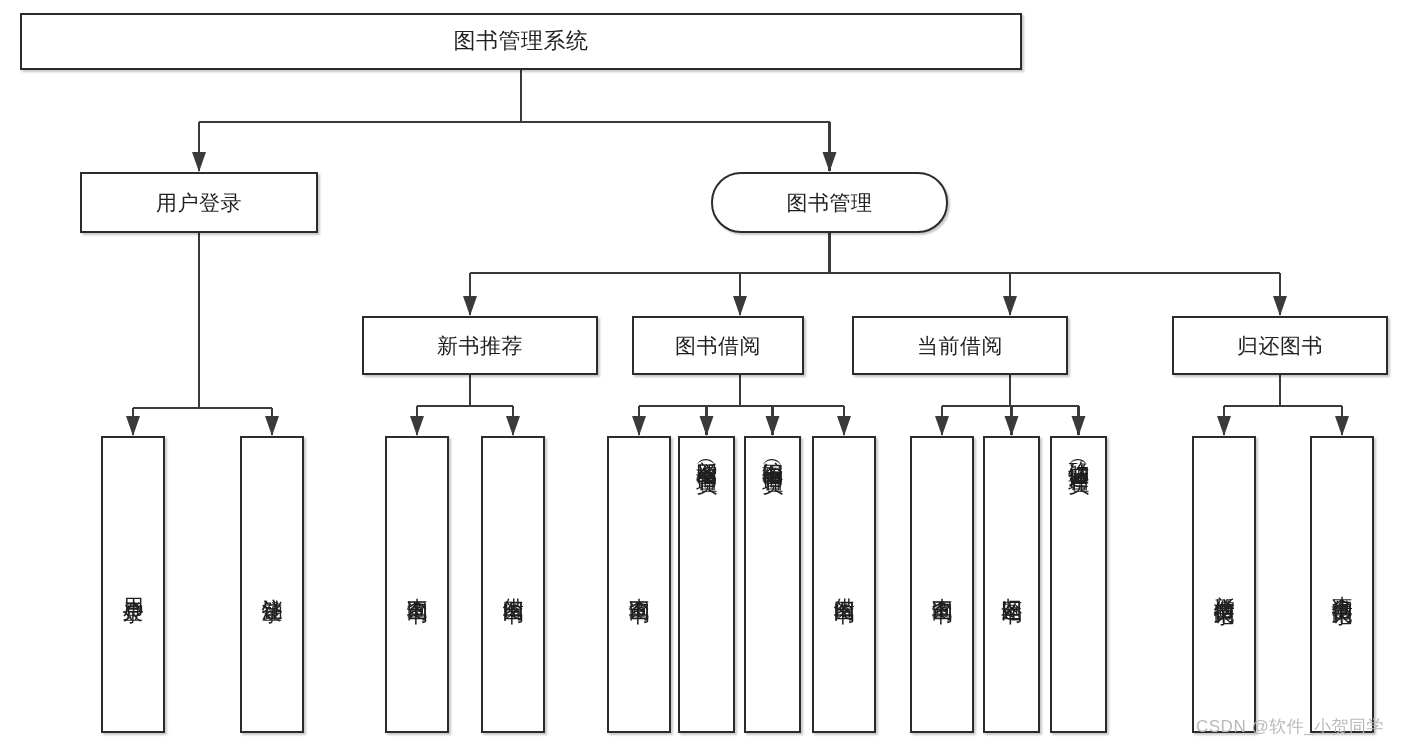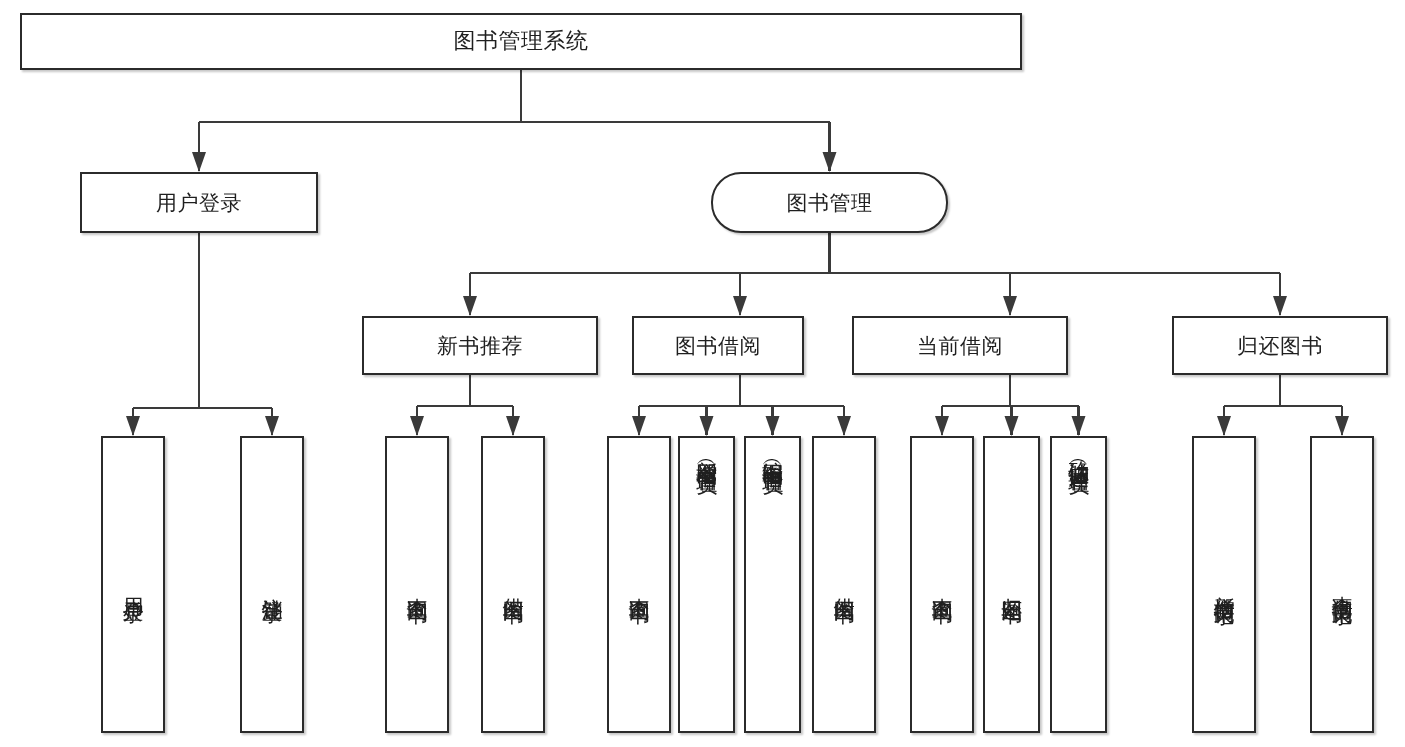--- a/index.html
+++ b/index.html
@@ -193,13 +193,14 @@
       <div class="node vert" style="left: 1050px; top: 436px; width: 57px; height: 297px;">
         <span class="label">确认归还（管理员）</span>
       </div>
       <div class="node vert centered" style="left: 1192px; top: 436px; width: 64px; height: 297px;">
         <span class="label">新增借阅记录</span>
       </div>
       <div class="node vert centered" style="left: 1310px; top: 436px; width: 64px; height: 297px;">
         <span class="label">查询借阅记录</span>
       </div>
     </div>
+  <div class="watermark" style="left:1196px; top:715px;">CSDN @软件_小贺同学</div>
 </div>
 
 </body></html>

